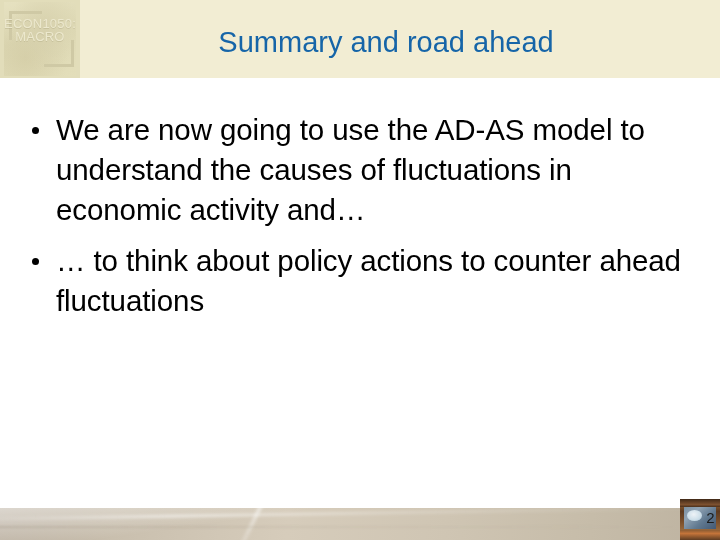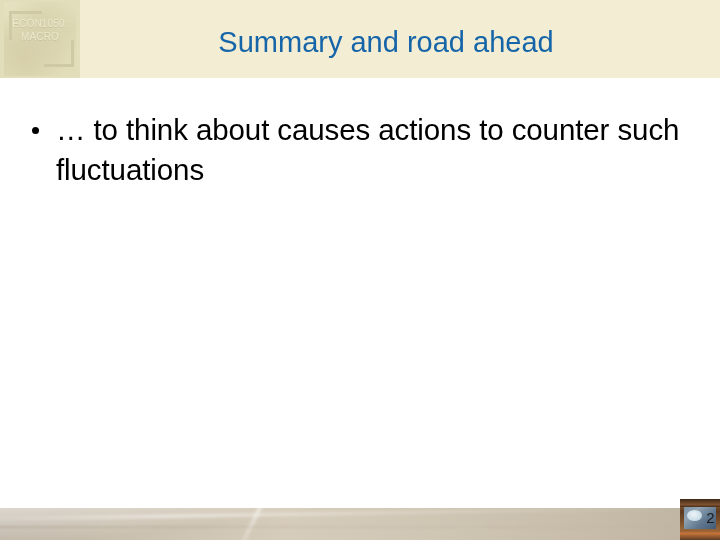--- a/index.html
+++ b/index.html
@@ -68,21 +68,21 @@
     border-bottom: 3px solid #cfc9a5;
   }
   #logo-text {
     position: absolute;
     left: 0;
     top: 17px;
     width: 80px;
     text-align: center;
     line-height: 13px;
     color: #ece8cd;
-    font-size: 10px;
+    font-size: 13px;
     letter-spacing: 0.2px;
     text-shadow: 0 1px 0 rgba(180,174,136,0.45);
     user-select: none;
   }
   #logo-text .l2 { display: block; }
 
   
   #slide-title {
     position: absolute;
     left: 86px;
@@ -239,21 +239,25 @@
       <span>ECON1050:</span>
       <span class="l2">MACRO</span>
     </div>
   </div>
 
   <div id="slide-title">Summary and road ahead</div>
 
   <div id="body-content">
     <div class="bullet-item">
       <span class="bullet-dot"></span>
-      <span>… to think about causes actions to counter such fluctuations</span>
+      <span>We are now going to use the AD-AS model to understand the causes of fluctuations in economic activity and…</span>
+    </div>
+    <div class="bullet-item">
+      <span class="bullet-dot"></span>
+      <span>… to think about policy actions to counter ahead fluctuations</span>
     </div>
   </div>
 
   <div id="bottom-strip">
     <div id="strip-streak-1"></div>
     <div id="strip-streak-2"></div>
     <div id="strip-streak-3"></div>
   </div>
 
   <div id="slide-number-thumb">

